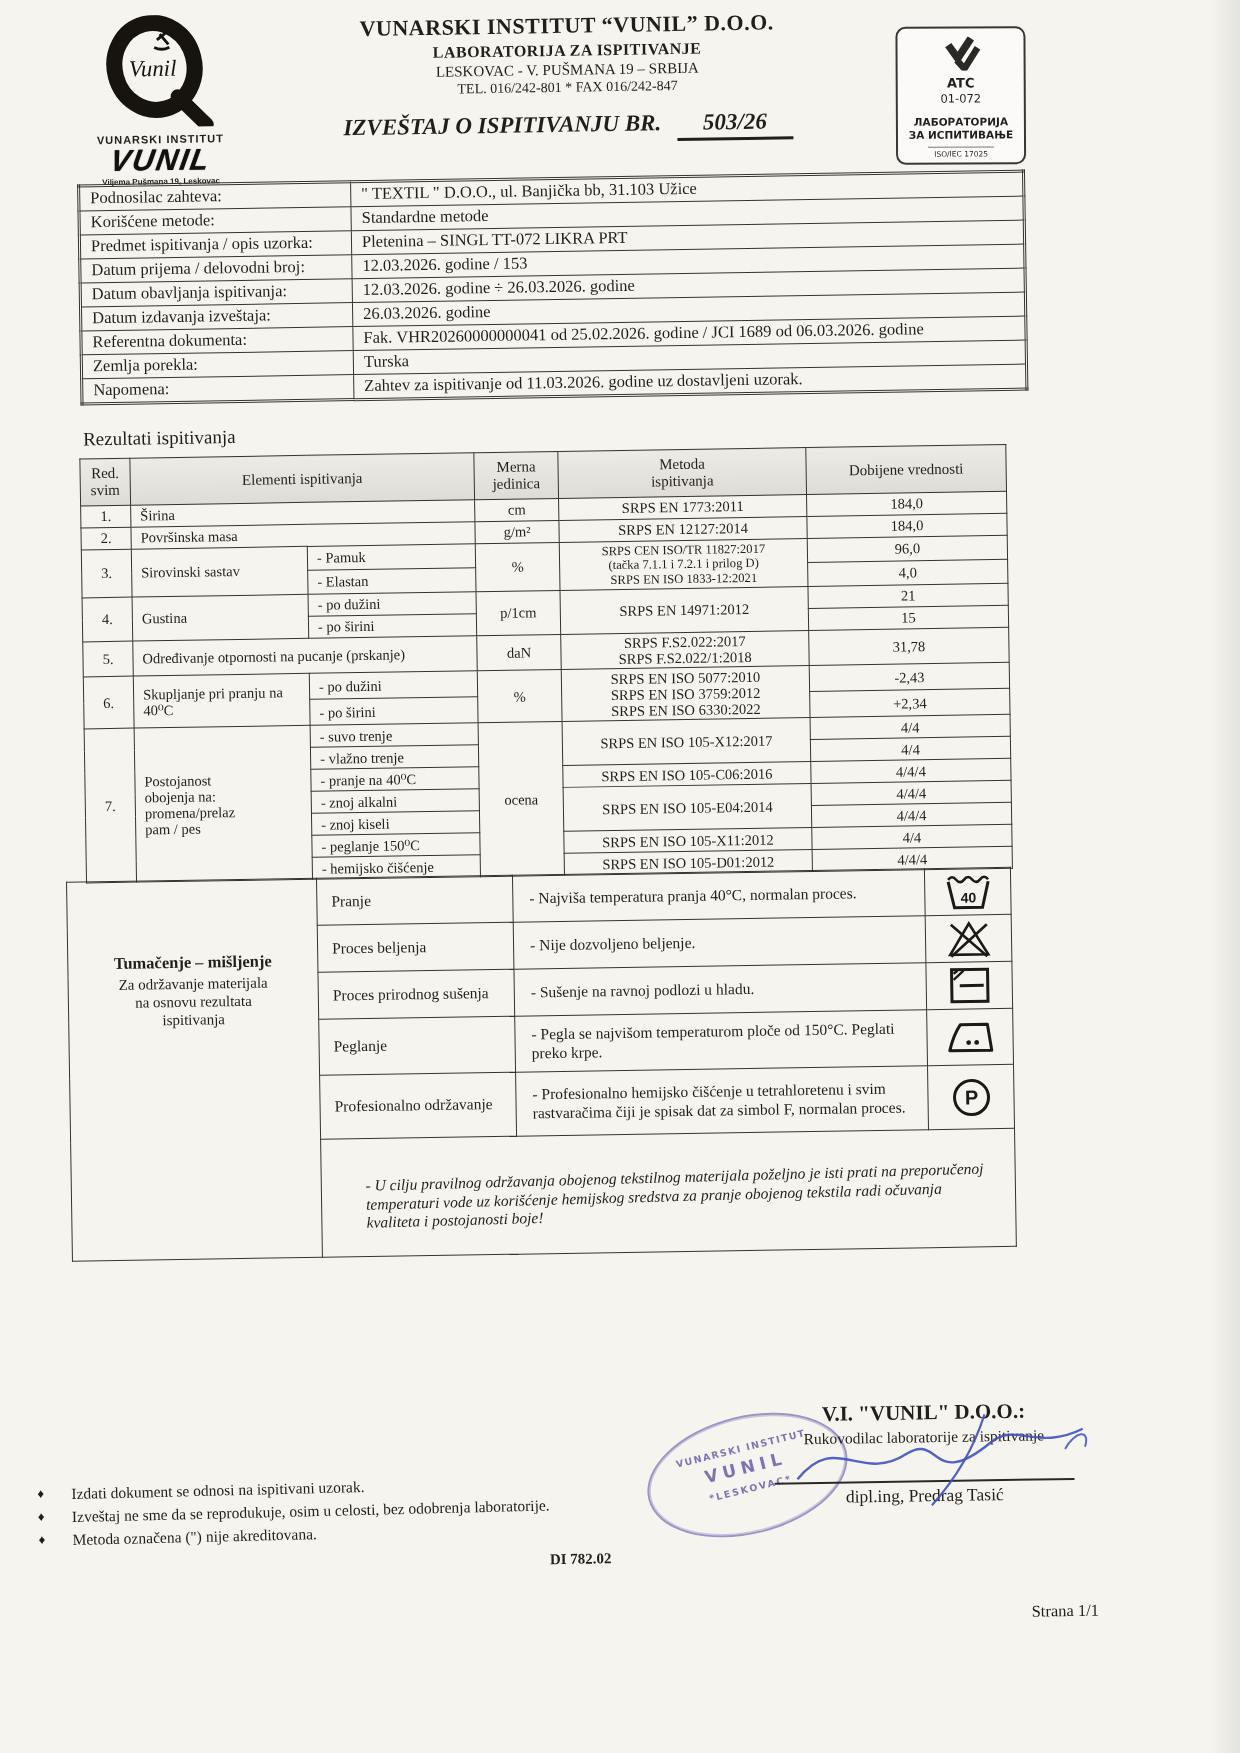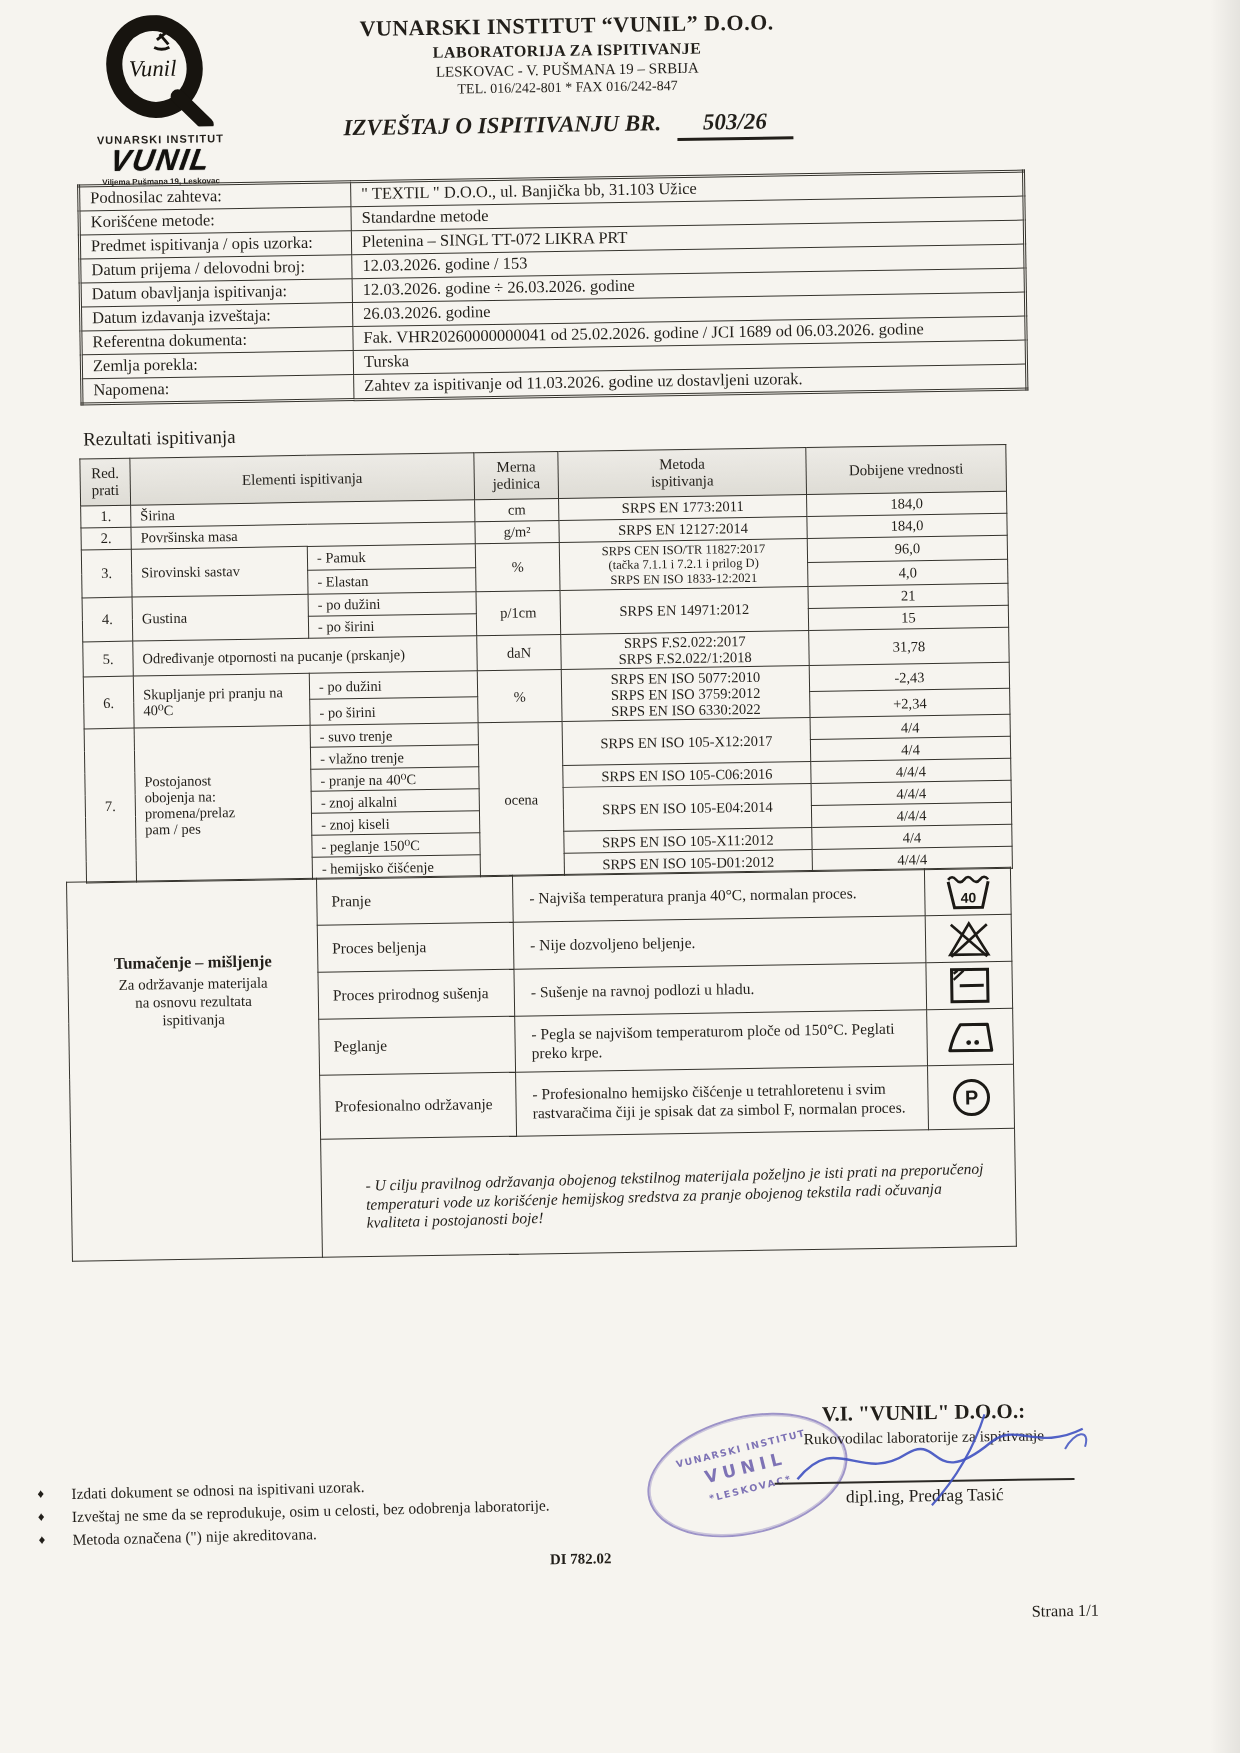--- a/index.html
+++ b/index.html
@@ -121,20 +121,31 @@
     <div class="org-name">VUNARSKI INSTITUT “VUNIL” D.O.O.</div>
     <div class="org-line1">LABORATORIJA ZA ISPITIVANJE</div>
     <div class="org-line2">LESKOVAC - V. PUŠMANA 19 – SRBIJA</div>
     <div class="org-line3">TEL. 016/242-801 * FAX  016/242-847</div>
     <div class="report-title">
       <span>IZVEŠTAJ O ISPITIVANJU BR.</span>
       <span class="report-number">503/26</span>
     </div>
   </div>
 
+  <div class="atc-badge">
+    <svg width="40" height="34" viewBox="0 0 40 36">
+      <path d="M7 9 L17 23 L31 2" stroke="#2b2925" stroke-width="8" fill="none"></path>
+      <path d="M16 25 L24 34 L38 12" stroke="#2b2925" stroke-width="7" fill="none"></path>
+    </svg>
+    <div class="atc-label">ATC</div>
+    <div class="atc-number">01-072</div>
+    <div class="atc-lab pre">ЛАБОРАТОРИЈА
+ЗА ИСПИТИВАЊЕ</div>
+    <div class="atc-standard">ISO/IEC 17025</div>
+  </div>
 
   <table class="meta-table">
     <colgroup>
         <col style="width:272px">
         <col style="width:673px">
       </colgroup>
     <tbody>
         <tr>
           <td class="meta-label">Podnosilac zahteva:</td>
           <td>" TEXTIL " D.O.O., ul. Banjička bb, 31.103 Užice</td>
@@ -181,21 +192,21 @@
       <col style="width:50px">
         <col style="width:176px">
         <col style="width:168px">
       <col style="width:84px">
         <col style="width:248px">
         <col style="width:200px">
     </colgroup>
     <tbody>
         <tr class="rt-head">
       <td class="pre">Red.
-prati</td>
+svim</td>
       <td colspan="2">Elementi ispitivanja</td>
       <td class="pre">Merna
 jedinica</td>
       <td class="pre">Metoda
 ispitivanja</td>
       <td>Dobijene vrednosti</td>
     </tr>
     <tr style="height:22px">
       <td>1.</td>
       <td colspan="2" class="c-name">Širina</td>

